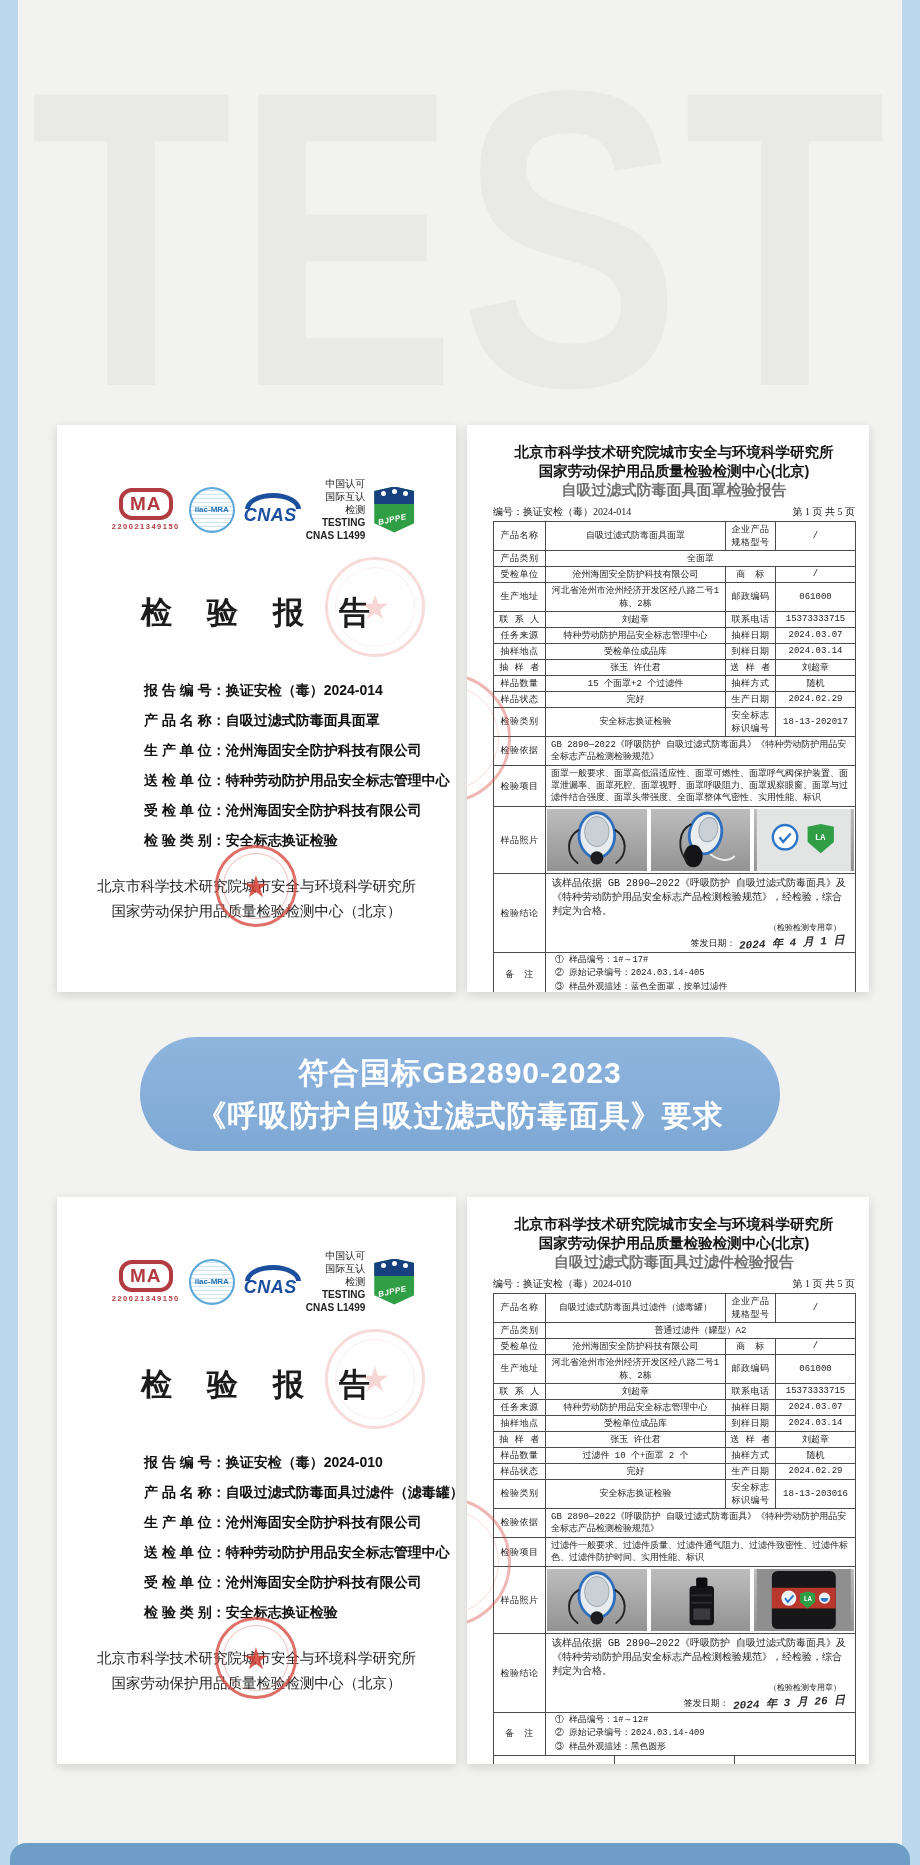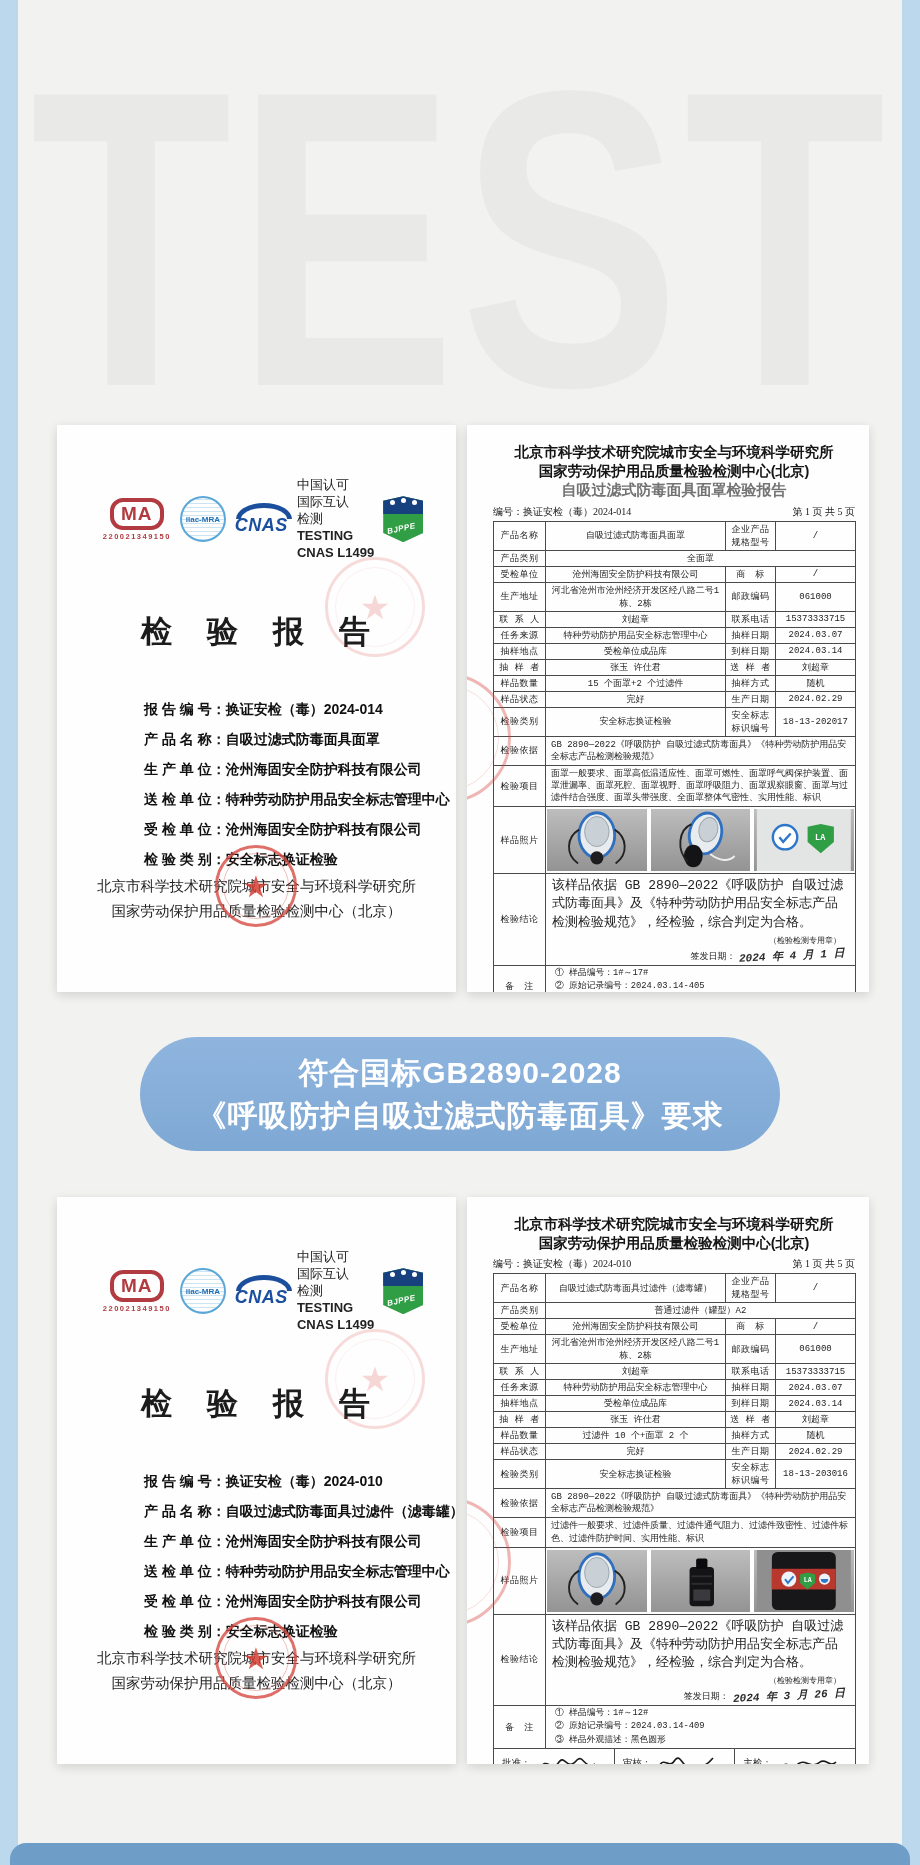--- a/index.html
+++ b/index.html
@@ -24,21 +24,21 @@
   .logos { margin-top:52px; display:flex; justify-content:center; align-items:center; gap:9px; }
   .cma { text-align:center;margin-left:13px; }
   .cma-box { display:inline-block; border:4px solid #b13b40; border-radius:13px; padding:1px 7px; color:#b13b40; font-weight:900; font-size:19px; letter-spacing:1px; }
   .cma-num { font-size:7.5px; font-weight:700; color:#b13b40; letter-spacing:1.5px; margin-top:2px; }
   .ilac { width:46px; height:46px; border-radius:50%; border:2px solid #5aa7d8; display:flex; align-items:center; justify-content:center;
     background:repeating-linear-gradient(0deg, rgba(90,167,216,.30) 0 1px, transparent 1px 4px); }
   .ilac span { font-size:8px; font-weight:800; color:#1f6fb5; }
   .cnas { position:relative; padding-top:12px; }
   .cnas .swoosh { position:absolute; top:0; left:1px; width:56px; height:16px; border:5px solid #1b4f9e; border-bottom:none; border-radius:50% 50% 0 0 / 100% 100% 0 0; }
   .cnas span { font-size:18px; font-weight:900; font-style:italic; color:#1b4f9e; letter-spacing:.5px; }
-  .acc-text { font-size:13px; line-height:1.3; color:#222; text-align:left; }
+  .acc-text { font-size:10px; line-height:1.3; color:#222; text-align:right; }
   .acc-text .b { font-weight:800; }
   .shield { position:relative; width:40px; height:46px; background:#2f9e45;
     clip-path:polygon(50% 100%, 0 80%, 0 10%, 50% 0, 100% 10%, 100% 80%); }
   .shield-top { position:absolute; top:0; left:0; width:100%; height:38%; background:#17407e; }
   .shield-top i { position:absolute; top:4px; width:5px; height:5px; background:#fff; border-radius:50%; }
   .shield-top i:nth-child(1){left:7px;} .shield-top i:nth-child(2){left:18px; top:2px;} .shield-top i:nth-child(3){left:29px;}
   .shield-txt { position:absolute; bottom:9px; left:4px; font-size:8px; font-weight:800; font-style:italic; color:#fff; transform:rotate(-12deg); letter-spacing:.5px; }
 
   
   .cover-title { margin-top:50px; text-align:center; font-family:"Liberation Serif","DejaVu Serif",serif;
@@ -73,21 +73,21 @@
   .rpt-table tr.h24 td { height:24px; } .rpt-table tr.h26 td { height:26px; }
   .rpt-table tr.h27 td { height:27px; } .rpt-table tr.h36 td { height:36px; }
   .rpt-table td.left { text-align:left; padding:2px 5px; line-height:1.35; }
   .col1 { width:52px; } .col2 { width:180px; } .col3 { width:50px; } .col4 { width:80px; }
 
   .photos { display:flex; gap:4px; padding:2px 1px; }
   .photo { flex:1; height:62px; background:linear-gradient(180deg,#bdbdbd,#939393); position:relative; overflow:hidden; }
   .photo svg { position:absolute; inset:0; width:100%; height:100%; }
 
   .concl-cell { position:relative; }
-  .concl-text { text-align:left; padding:3px 6px 0 6px; line-height:1.4; font-size:13px; }
+  .concl-text { text-align:left; padding:3px 6px 0 6px; line-height:1.4; font-size:10px; }
   .concl-note { text-align:right; font-size:8px; margin-top:3px; padding-right:14px; }
   .concl-sign { text-align:right; font-size:9px; padding:2px 10px 2px 0; }
   .hand { display:inline-block; font-style:italic; font-weight:700; transform:rotate(-3deg); font-size:11px; color:#2b2b2b; margin-left:4px; }
 
   .notes-cell div { text-align:left; padding-left:6px; line-height:1.5; font-size:8.8px; }
 
   .sig-wrap { display:flex; height:30px; }
   .sig-cell { flex:1; display:flex; align-items:center; gap:4px; padding-left:8px; font-size:9.5px; }
   .sig-cell + .sig-cell { border-left:1px solid #4a4a4a; }
   .sig-cell svg { flex:none; }
@@ -335,21 +335,21 @@
                 </div>
         </div>
       </td>
           </tr>
     </tbody>
       </table>
     <div class="stamp edge-stamp"></div>
   </div>
 
   <div class="banner">
-    <div>符合国标GB2890-2028</div>
+    <div>符合国标GB2890-2023</div>
     <div>《呼吸防护自吸过滤式防毒面具》要求</div>
   </div>
 
   <div class="card cover" style="left:57px; top:1197px;">
     <div class="logos">
       <div class="cma">
         <div class="cma-box"><span>MA</span></div>
         <div class="cma-num">220021349150</div>
       </div>
       <div class="ilac">
@@ -407,20 +407,21 @@
       </div>
     <div class="cover-org">
       <div>北京市科学技术研究院城市安全与环境科学研究所</div>
       <div>国家劳动保护用品质量检验检测中心（北京）</div>
     </div>
   </div>
 
   <div class="card report" style="left:467px; top:1197px;">
     <div class="rpt-org1">北京市科学技术研究院城市安全与环境科学研究所</div>
     <div class="rpt-org2">国家劳动保护用品质量检验检测中心(北京)</div>
+    <div class="rpt-title">自吸过滤式防毒面具过滤件检验报告</div>
     <div class="rpt-noline">
       <span>编号：换证安检（毒）2024-010</span>
       <span>第 1 页 共 5 页</span>
     </div>
     <table class="rpt-table">
       <colgroup>
           <col class="col1">
           <col class="col2">
           <col class="col3">
           <col class="col4">

